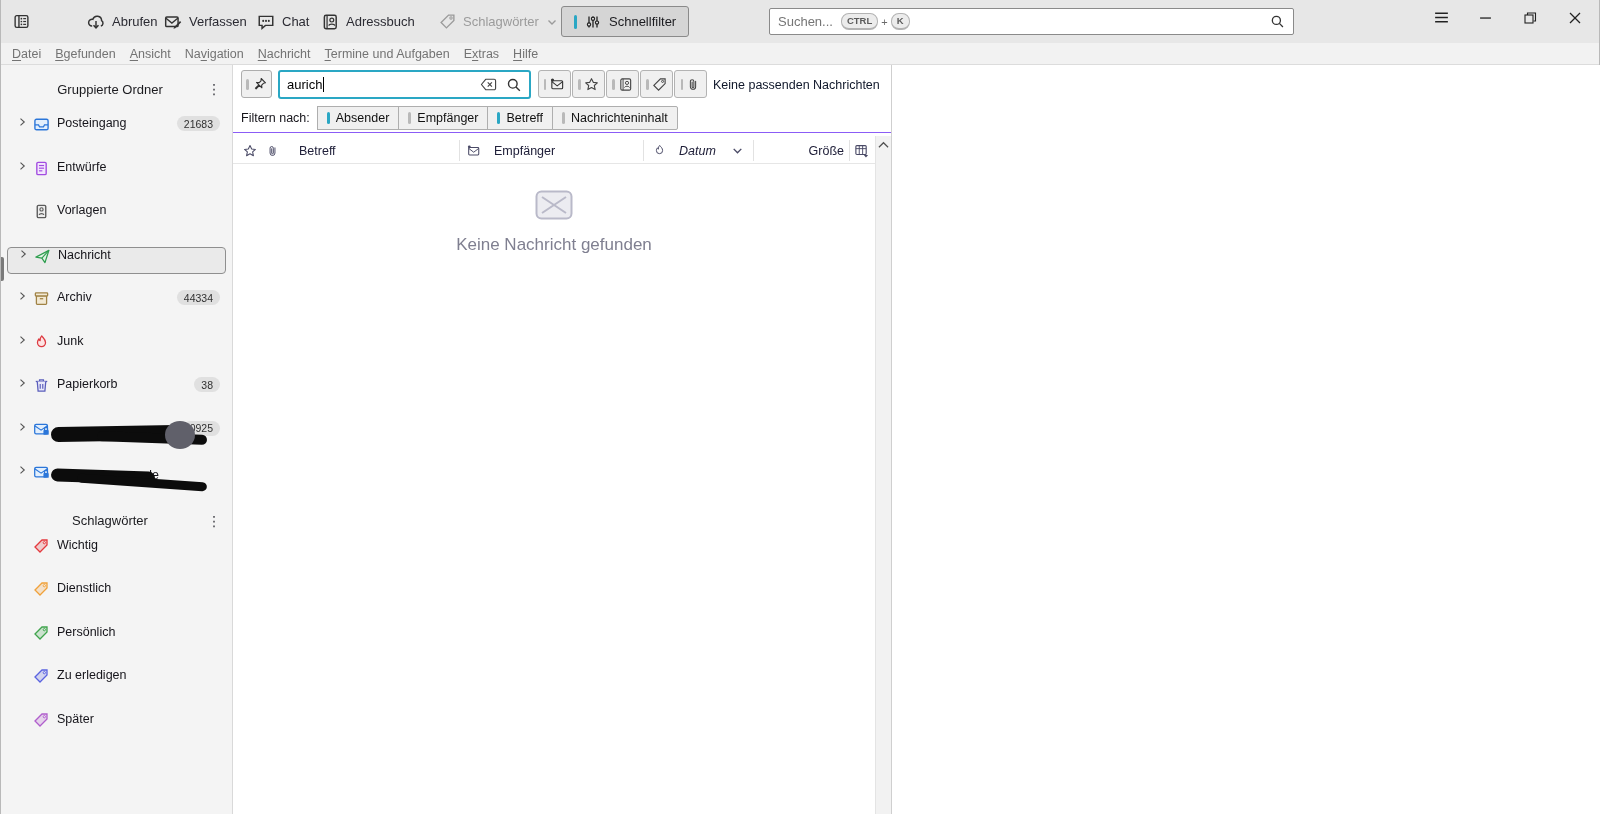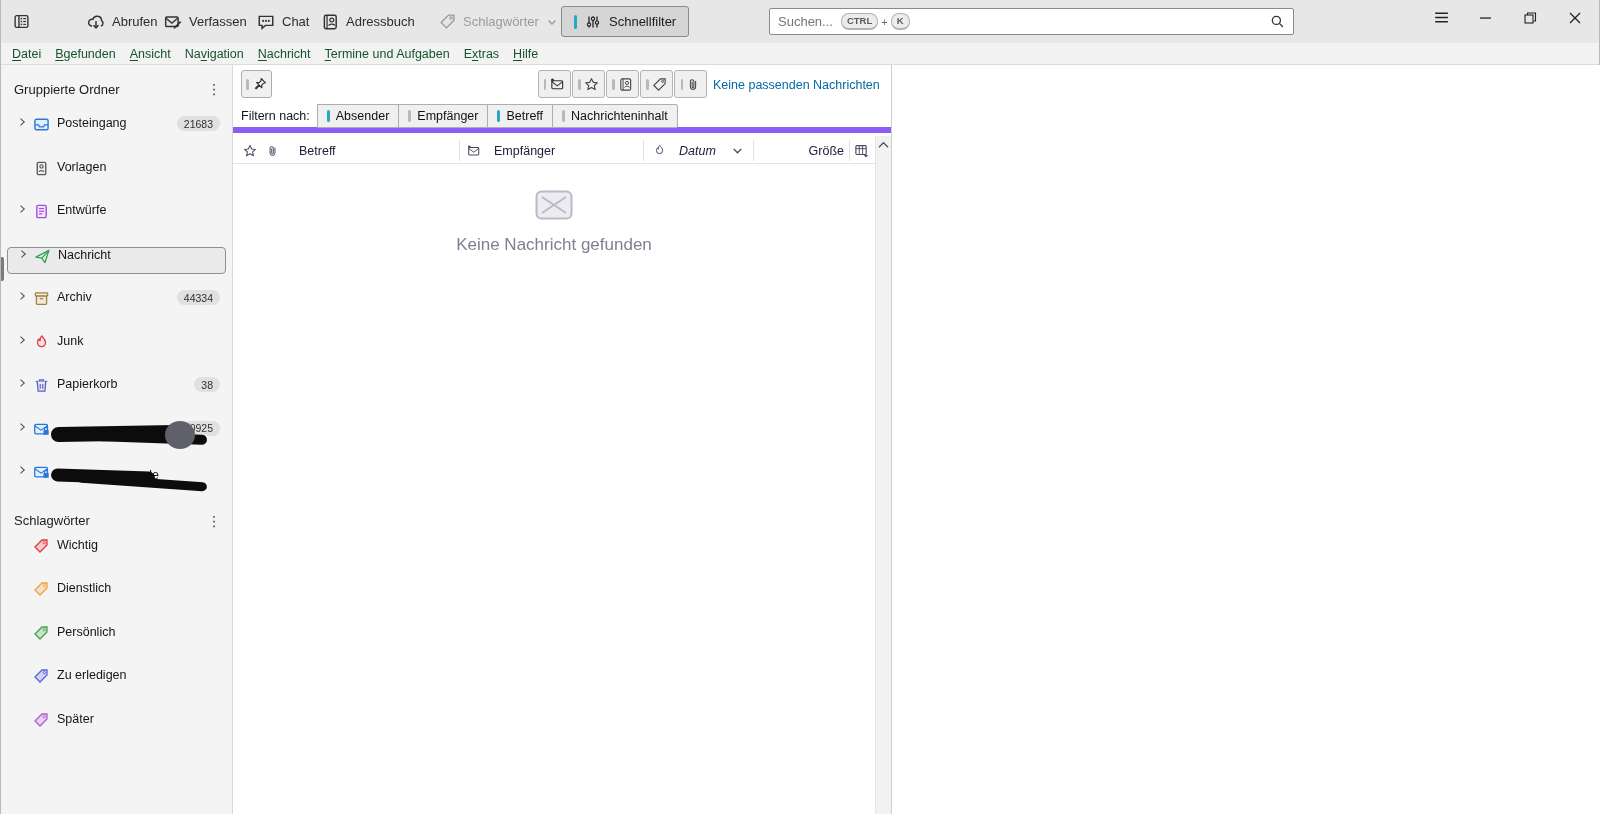--- a/index.html
+++ b/index.html
@@ -24,28 +24,28 @@
     border:1px solid #8a8a8a; border-radius:2px; display:flex; align-items:center; padding:0 8px; }
   .gsearch .ph { color:#757575; font-size:13px; margin-right:8px; }
   .kbd { border:1px solid #b3b3b3; border-bottom-width:2px; border-radius:8px; background:#ececec;
     padding:0px 5px 1px; font-size:9.5px; font-weight:bold; color:#5a5a5a; line-height:13px; }
   .kplus { color:#6a6a6a; margin:0 3px; font-size:11px; }
   .winctl { position:absolute; top:0; width:44px; height:35px; display:flex; align-items:center; justify-content:center; }
 
   
   .menubar { position:absolute; left:0; top:43px; width:100%; height:22px; background:#f2f2f2;
     border-bottom:1px solid #dcdcdc; display:flex; align-items:center; padding-left:4px; }
-  .menu-item { padding:2px 7px; color:#14532d; }
+  .menu-item { padding:2px 7px; color:#737373; }
   .ak { text-decoration:underline; text-underline-offset:2px; }
 
   
   .sidebar { position:absolute; left:0; top:65px; width:232px; height:749px; background:#f4f4f4;
     border-right:1px solid #d9d9d9; overflow:hidden; }
   .side-h { display:flex; align-items:center; margin:13px 10px 6px 13px; height:22px; font-size:13px; color:#1b1b1f; }
-  .side-h .t { flex:1; }
+  .side-h .t { flex:1;text-align:center; }
   .kebab { color:#3f3f46; font-size:14px; letter-spacing:0; line-height:10px; width:16px; text-align:center; }
   .frow { position:relative; display:flex; align-items:flex-start; height:27.5px; margin:16px 6px; padding:0 6px 0 6px; border-radius:4px; }
   .frow .chev { width:18px; display:flex; justify-content:center; }
   .frow .chev.hide { visibility:hidden; }
   .ficon { width:20px; display:flex; justify-content:center; margin-right:6px; }
   .flabel { flex:1; color:#15141a; white-space:nowrap; overflow:hidden; }
   .flabel.bold { font-weight:bold; }
   .fbadge { background:#e0e0e0; border-radius:9px; padding:1.5px 7px; font-size:10.5px; color:#303030; }
   .fbadge:empty { display:none; }
   .frow.selected { background:#eaeaea; border:1px solid #8f8f8f; }
@@ -61,22 +61,22 @@
     background:#f0f0f0; display:flex; align-items:center; justify-content:center; gap:3px; }
   .pin-btn .ind { height:11px; width:2.5px; }
   .qf-input { position:absolute; left:45px; top:5px; width:253px; height:29px; border:2px solid #2aa7c4; border-radius:3px;
     background:#fff; display:flex; align-items:center; padding:0 7px; }
   .qf-input .txt { font-size:13px; color:#000; }
   .caret { width:1px; height:15px; background:#000; margin-left:1px; }
   .qf-input .sp { flex:1; }
   .ficon-btn { position:absolute; top:5px; width:33px; height:28px; border:1px solid #b3b3b3; border-radius:3px;
     background:#f0f0f0; display:flex; align-items:center; justify-content:center; gap:3px; }
   .ficon-btn .ind { height:11px; width:2.5px; }
-  .qf-status { position:absolute; left:480px; top:0; height:39px; display:flex; align-items:center; font-size:12.5px; color:#0369a1; }
-  .qf-row2 { height:29px; display:flex; align-items:center; padding-left:8px; border-bottom:6px solid #8b5cf6; }
+  .qf-status { position:absolute; left:480px; top:0; height:39px; display:flex; align-items:center; font-size:12.5px; color:#0f172a; }
+  .qf-row2 { height:29px; display:flex; align-items:center; padding-left:8px; border-bottom:1px solid #8b5cf6; }
   .qf-row2 .lab { margin-right:8px; }
   .seg { display:flex; align-items:center; gap:6px; height:24px; border:1px solid #aeaeae; background:#f0f0f0;
     padding:0 9px; margin-left:-1px; font-size:12.5px; color:#111; }
   .seg:first-of-type { margin-left:0; border-radius:2px 0 0 2px; }
   .seg:last-of-type { border-radius:0 2px 2px 0; }
   .seg .ind { height:12px; }
 
   .cols { position:relative; height:27px; margin-top:4px; border-bottom:1px solid #e6e6e6; color:#20203a; font-size:12.5px; }
   .cols .cell { position:absolute; top:0; height:27px; display:flex; align-items:center; }
   .vdiv { position:absolute; top:3px; width:1px; height:21px; background:#e2e2e2; }
@@ -238,51 +238,51 @@
           <svg width="17" height="17" viewBox="0 0 16 16">
             <rect x="1.8" y="3" width="12.4" height="10" rx="1.5" fill="#e3effc" stroke="#2b76d9" stroke-width="1.3"></rect>
             <path d="M1.8 8.4h3.4l1 1.9h3.6l1-1.9h3.4" fill="none" stroke="#2b76d9" stroke-width="1.2"></path>
           </svg>
         </span>
       <span class="flabel">Posteingang</span>
       <span class="fbadge">21683</span>
     </div>
 
     <div class="frow">
-      <span class="chev hide">
-          <svg width="12" height="12" viewBox="0 0 16 16">
-            <path d="M6 3.5 11 8l-5 4.5" fill="none" stroke="#555" stroke-width="1.5"></path>
-          </svg>
-        </span>
-      <span class="ficon">
-          <svg width="17" height="17" viewBox="0 0 16 16">
-            <rect x="4" y="2.2" width="8" height="11.6" rx="1.2" fill="#ededed" stroke="#5b5b5b" stroke-width="1.3"></rect>
-            <circle cx="8" cy="6" r="1.5" fill="none" stroke="#5b5b5b" stroke-width="1.1"></circle>
-            <path d="M5.8 11.3c.3-1.7 4.1-1.7 4.4 0" fill="none" stroke="#5b5b5b" stroke-width="1.1"></path>
-          </svg>
-        </span>
-      <span class="flabel">Vorlagen</span>
-
-    </div>
-
-    <div class="frow">
       <span class="chev">
           <svg width="12" height="12" viewBox="0 0 16 16">
             <path d="M6 3.5 11 8l-5 4.5" fill="none" stroke="#555" stroke-width="1.5"></path>
           </svg>
         </span>
       <span class="ficon">
           <svg width="17" height="17" viewBox="0 0 16 16">
             <rect x="3.6" y="2.2" width="8.8" height="11.6" rx="1.2" fill="#f3e7fc" stroke="#a24ce0" stroke-width="1.3"></rect>
             <line x1="5.6" y1="5.2" x2="10.4" y2="5.2" stroke="#a24ce0" stroke-width="1.1"></line>
             <line x1="5.6" y1="7.7" x2="10.4" y2="7.7" stroke="#a24ce0" stroke-width="1.1"></line>
             <line x1="5.6" y1="10.2" x2="8.8" y2="10.2" stroke="#a24ce0" stroke-width="1.1"></line>
           </svg>
         </span>
       <span class="flabel">Entwürfe</span>
+
+    </div>
+
+    <div class="frow">
+      <span class="chev hide">
+          <svg width="12" height="12" viewBox="0 0 16 16">
+            <path d="M6 3.5 11 8l-5 4.5" fill="none" stroke="#555" stroke-width="1.5"></path>
+          </svg>
+        </span>
+      <span class="ficon">
+          <svg width="17" height="17" viewBox="0 0 16 16">
+            <rect x="4" y="2.2" width="8" height="11.6" rx="1.2" fill="#ededed" stroke="#5b5b5b" stroke-width="1.3"></rect>
+            <circle cx="8" cy="6" r="1.5" fill="none" stroke="#5b5b5b" stroke-width="1.1"></circle>
+            <path d="M5.8 11.3c.3-1.7 4.1-1.7 4.4 0" fill="none" stroke="#5b5b5b" stroke-width="1.1"></path>
+          </svg>
+        </span>
+      <span class="flabel">Vorlagen</span>
 
     </div>
 
     <div class="frow selected">
       <span class="chev">
           <svg width="12" height="12" viewBox="0 0 16 16">
             <path d="M6 3.5 11 8l-5 4.5" fill="none" stroke="#555" stroke-width="1.5"></path>
           </svg>
         </span>
       <span class="ficon">
@@ -445,20 +445,34 @@
     </div>
   </div>
 
   <div class="listpane">
 
     <div class="qf-row1">
       <div class="pin-btn">
         <span class="ind"></span>
         <svg width="15" height="15" viewBox="0 0 16 16">
             <path d="M9.8 1.6l4.6 4.6-2.2.5-1.9 1.9.2 2.9-2.5-2.5-3.6 3.6-.7-.7 3.6-3.6L4.8 5.8l2.9.2 1.9-1.9z" fill="none" stroke="#333" stroke-width="1.2" stroke-linejoin="round"></path>
+          </svg>
+      </div>
+      <div class="qf-input">
+        <span class="txt">aurich</span>
+        <span class="caret"></span>
+        <span class="sp"></span>
+        <svg width="17" height="15" viewBox="0 0 18 14">
+            <path d="M6 1.5h9a1.5 1.5 0 0 1 1.5 1.5v8a1.5 1.5 0 0 1-1.5 1.5H6L1.5 7z" fill="none" stroke="#444" stroke-width="1.2" stroke-linejoin="round"></path>
+            <line x1="8.2" y1="4.8" x2="12.6" y2="9.2" stroke="#444" stroke-width="1.2"></line>
+            <line x1="12.6" y1="4.8" x2="8.2" y2="9.2" stroke="#444" stroke-width="1.2"></line>
+          </svg>
+        <svg width="16" height="16" viewBox="0 0 16 16" style="margin-left:9px;">
+            <circle cx="6.8" cy="6.8" r="4.3" fill="none" stroke="#333" stroke-width="1.4"></circle>
+            <line x1="10" y1="10" x2="13.8" y2="13.8" stroke="#333" stroke-width="1.4"></line>
           </svg>
       </div>
       <div class="ficon-btn" style="left:305px;">
         <span class="ind"></span>
         <svg width="16" height="15" viewBox="0 0 16 16">
             <rect x="2.5" y="4" width="11.5" height="8.5" rx="1" fill="none" stroke="#333" stroke-width="1.2"></rect>
             <path d="M2.5 5 8.2 9.4 14 5" fill="none" stroke="#333" stroke-width="1.1"></path>
             <circle cx="3.2" cy="3.2" r="1.7" fill="#333"></circle>
           </svg>
       </div>

